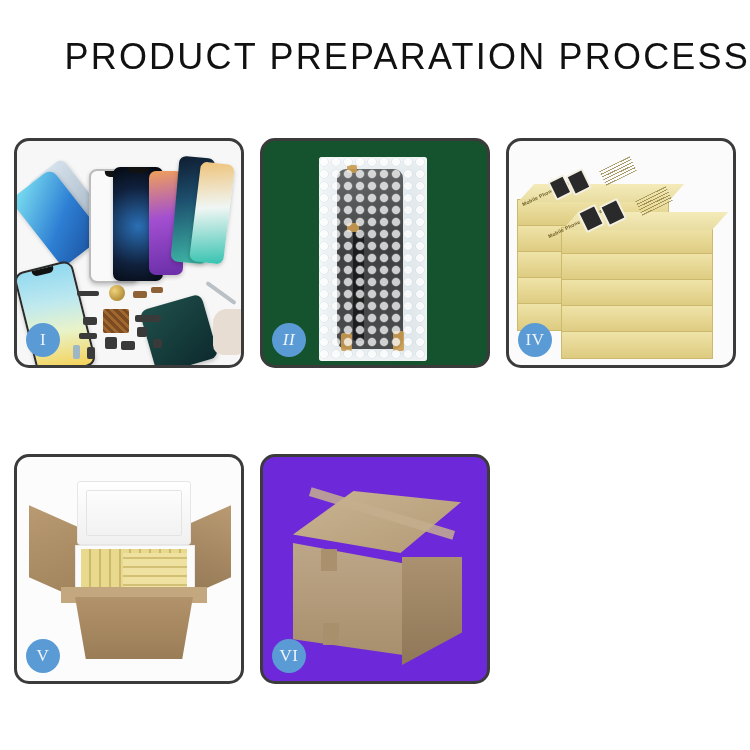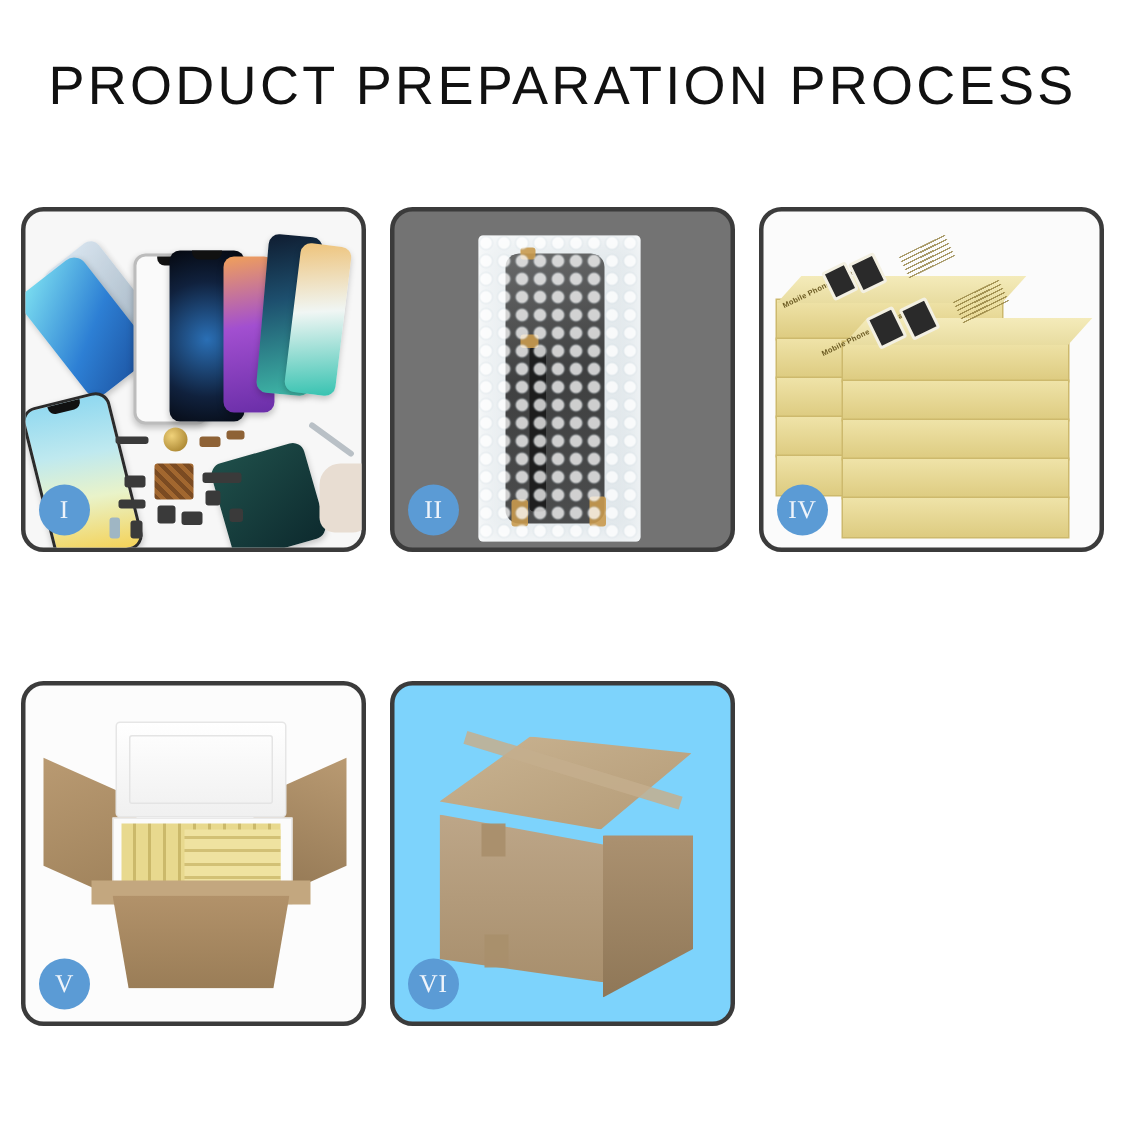--- a/index.html
+++ b/index.html
@@ -7,21 +7,21 @@
     width:750px;height:750px;background:#ffffff;
     font-family:"Liberation Sans", sans-serif;
     overflow:hidden;position:relative;
   }
   .page{width:750px;height:750px;position:relative;}
 
   
   .header{padding-top:38px;text-align:center;}
   .title{
     font-size:36px;letter-spacing:2.2px;color:#111;
-    font-weight:400;line-height:1.05;white-space:nowrap;
+    font-weight:400;line-height:1.05;white-space:nowrap;text-align:right;
   }
   .subtitle{
     margin-top:10px;font-size:15.5px;color:#1a1a1a;
     letter-spacing:.15px;white-space:nowrap;
   }
 
   
   .grid{
     position:absolute;left:14px;top:138px;
     width:722px;
@@ -75,21 +75,21 @@
   .coil{position:absolute;left:92px;top:144px;width:16px;height:16px;border-radius:50%;
         background:radial-gradient(circle at 35% 35%,#f0d27a,#9a7420);}
   .board{position:absolute;left:86px;top:168px;width:26px;height:24px;border-radius:2px;
         background:repeating-linear-gradient(45deg,#7b4b22 0 3px,#a2672f 3px 6px);}
   .tweez{position:absolute;left:186px;top:150px;width:36px;height:4px;background:#b9c0c6;
         transform:rotate(36deg);border-radius:2px;}
   .hand{position:absolute;left:196px;top:168px;width:34px;height:46px;border-radius:14px 6px 12px 10px;
         background:#e8ddd2;}
 
   
-  .p2{background:#737373;}
+  .p2{background:#14532d;font-style:italic;}
   .bag{position:absolute;left:56px;top:16px;width:108px;height:204px;
        background:linear-gradient(100deg,#eef2f4,#dfe6ea);border-radius:3px;
        box-shadow:inset 0 0 16px rgba(255,255,255,.9);}
   .screen{position:absolute;left:18px;top:12px;width:66px;height:180px;border-radius:9px;
        background:linear-gradient(170deg,#4c4c4c,#1a1a1a 45%,#2b2b2b);opacity:.82;}
   .flex{position:absolute;left:34px;top:74px;width:11px;height:110px;background:#1a1a1a;opacity:.9;
        border-radius:3px;}
   .bubbles{position:absolute;inset:0;opacity:.78;
        background-image:radial-gradient(circle at 5px 5px,rgba(255,255,255,.95) 3.6px,rgba(190,205,214,.35) 4.4px,transparent 5px);
        background-size:12px 12px;}
@@ -144,21 +144,21 @@
         background:#fbfbfb;border:1px solid #e9e9e9;}
   .foamLid{position:absolute;left:60px;top:24px;width:112px;height:62px;
         background:linear-gradient(180deg,#ffffff,#f0f0f0);border:1px solid #e6e6e6;border-radius:3px;}
   .foamLid:after{content:"";position:absolute;inset:8px;border:1px solid #e4e4e4;border-radius:2px;}
   .ybars{position:absolute;left:64px;top:92px;width:106px;height:44px;
         background:repeating-linear-gradient(90deg,#e8d98e 0 8px,#cbb96a 8px 10px);}
   .ybars2{position:absolute;left:106px;top:96px;width:64px;height:40px;
         background:repeating-linear-gradient(0deg,#efe2a0 0 7px,#d2c075 7px 9px);}
 
   
-  .p6{background:#7dd3fc;}
+  .p6{background:#6d28d9;}
   .boxTop{position:absolute;left:30px;top:34px;width:168px;height:62px;
         background:linear-gradient(160deg,#c9b391,#b49b77);
         clip-path:polygon(36% 0,100% 18%,64% 100%,0 70%);}
   .boxFront{position:absolute;left:30px;top:86px;width:110px;height:112px;
         background:linear-gradient(180deg,#bda688,#a88f6d);
         clip-path:polygon(0 0,100% 18%,100% 100%,0 86%);}
   .boxSide{position:absolute;left:139px;top:100px;width:60px;height:108px;
         background:linear-gradient(180deg,#ab9170,#8f7757);
         clip-path:polygon(0 0,100% -14%,100% 70%,0 100%);}
   .seam{position:absolute;left:44px;top:52px;width:150px;height:9px;background:#c4ae8d;

